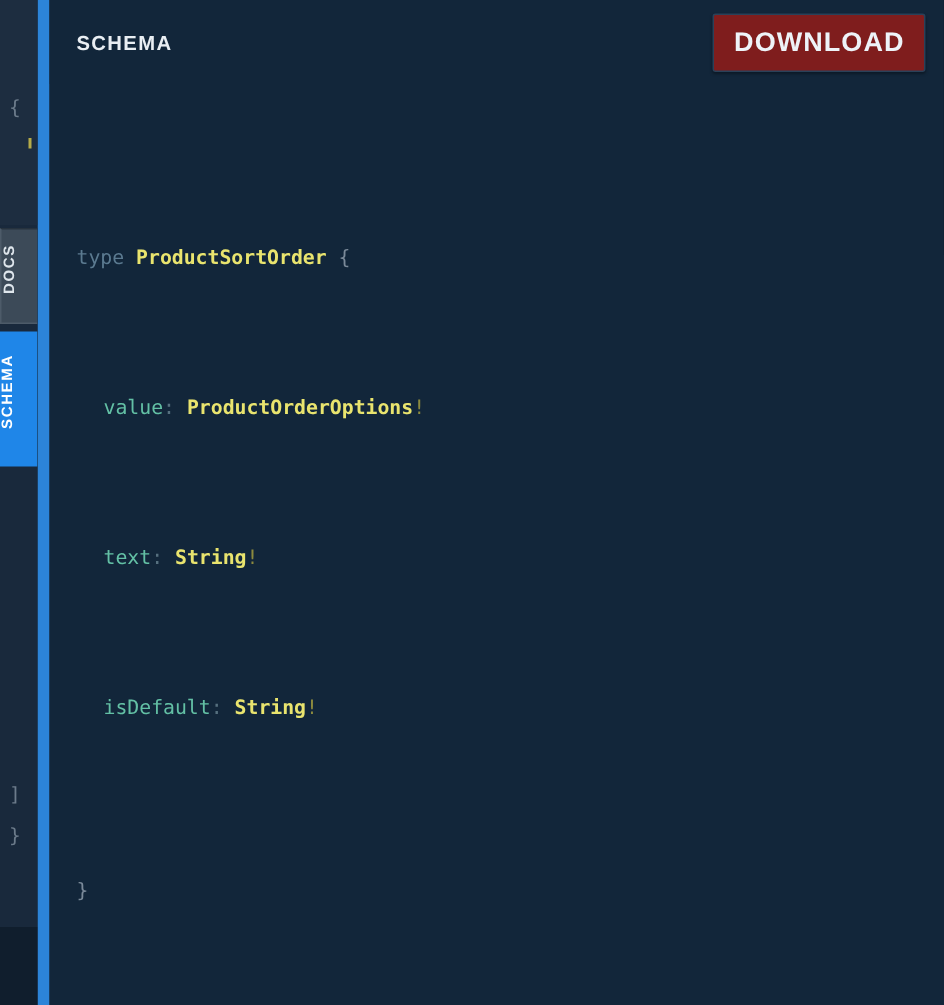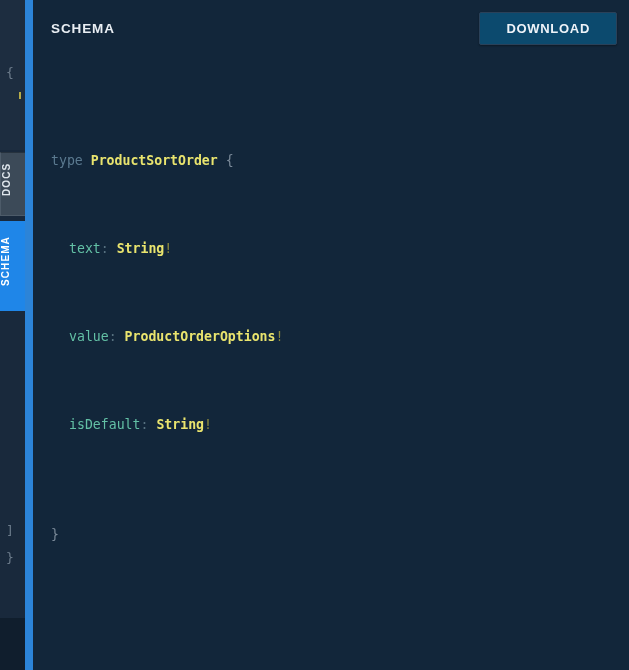--- a/index.html
+++ b/index.html
@@ -116,45 +116,45 @@
     box-sizing: border-box;
     background: #12263a;
   }
   .panel-title {
     color: #e9eef3;
     font-size: 13.5px;
     font-weight: bold;
     letter-spacing: .9px;
   }
   .download-btn {
-    background: #0c4a6e;
+    background: #7f1d1d;
     color: #eef3f8;
-    font-size: 13px;
+    font-size: 18px;
     font-weight: bold;
     letter-spacing: .7px;
     border: 1px solid #2a4159;
     border-radius: 2px;
-    padding: 8px 26px;
+    padding: 8px 13px;
     cursor: pointer;
     box-shadow: 0 1px 2px rgba(0,0,0,.35);
   }
 
   
   .code {
     margin: 0;
     padding: 6px 0 0 18px;
     font-family: "DejaVu Sans Mono", monospace;
     font-size: 13.2px;
     line-height: 22px;
     color: #8fb6c7;
     white-space: pre;
     height: 614px;
     box-sizing: border-box;
   }
-  .code-line { height: 22px; }
+  .code-line { height: 22px; margin-top: 12px; }
   .ind1 { padding-left: 18px; }
 
   .tok-kw    { color: #5b7a90; }
   .tok-type  { color: #e9e46e; font-weight: bold; }
   .tok-field { color: #63c0a5; }
   .tok-punct { color: #56707f; }
   .tok-bang  { color: #8c8a3e; }
   .tok-brace { color: #7b8a99; }
 </style>
 </head>
@@ -183,23 +183,23 @@
     <div class="panel-header">
       <div class="panel-title">SCHEMA</div>
       <button class="download-btn">DOWNLOAD</button>
     </div>
 
     <div class="code">
 
       
       <div class="code-line"><span class="tok-kw">type</span> <span class="tok-type">ProductSortOrder</span> <span class="tok-brace">{</span></div>
 
+      <div class="code-line ind1"><span class="tok-field">value</span><span class="tok-punct">:</span> <span class="tok-type">ProductOrderOptions</span><span class="tok-bang">!</span></div>
+
       <div class="code-line ind1"><span class="tok-field">text</span><span class="tok-punct">:</span> <span class="tok-type">String</span><span class="tok-bang">!</span></div>
-
-      <div class="code-line ind1"><span class="tok-field">value</span><span class="tok-punct">:</span> <span class="tok-type">ProductOrderOptions</span><span class="tok-bang">!</span></div>
 
       <div class="code-line ind1"><span class="tok-field">isDefault</span><span class="tok-punct">:</span> <span class="tok-type">String</span><span class="tok-bang">!</span></div>
 
 
       <div class="code-line"><span class="tok-brace">}</span></div>
 
       
 
       
       

